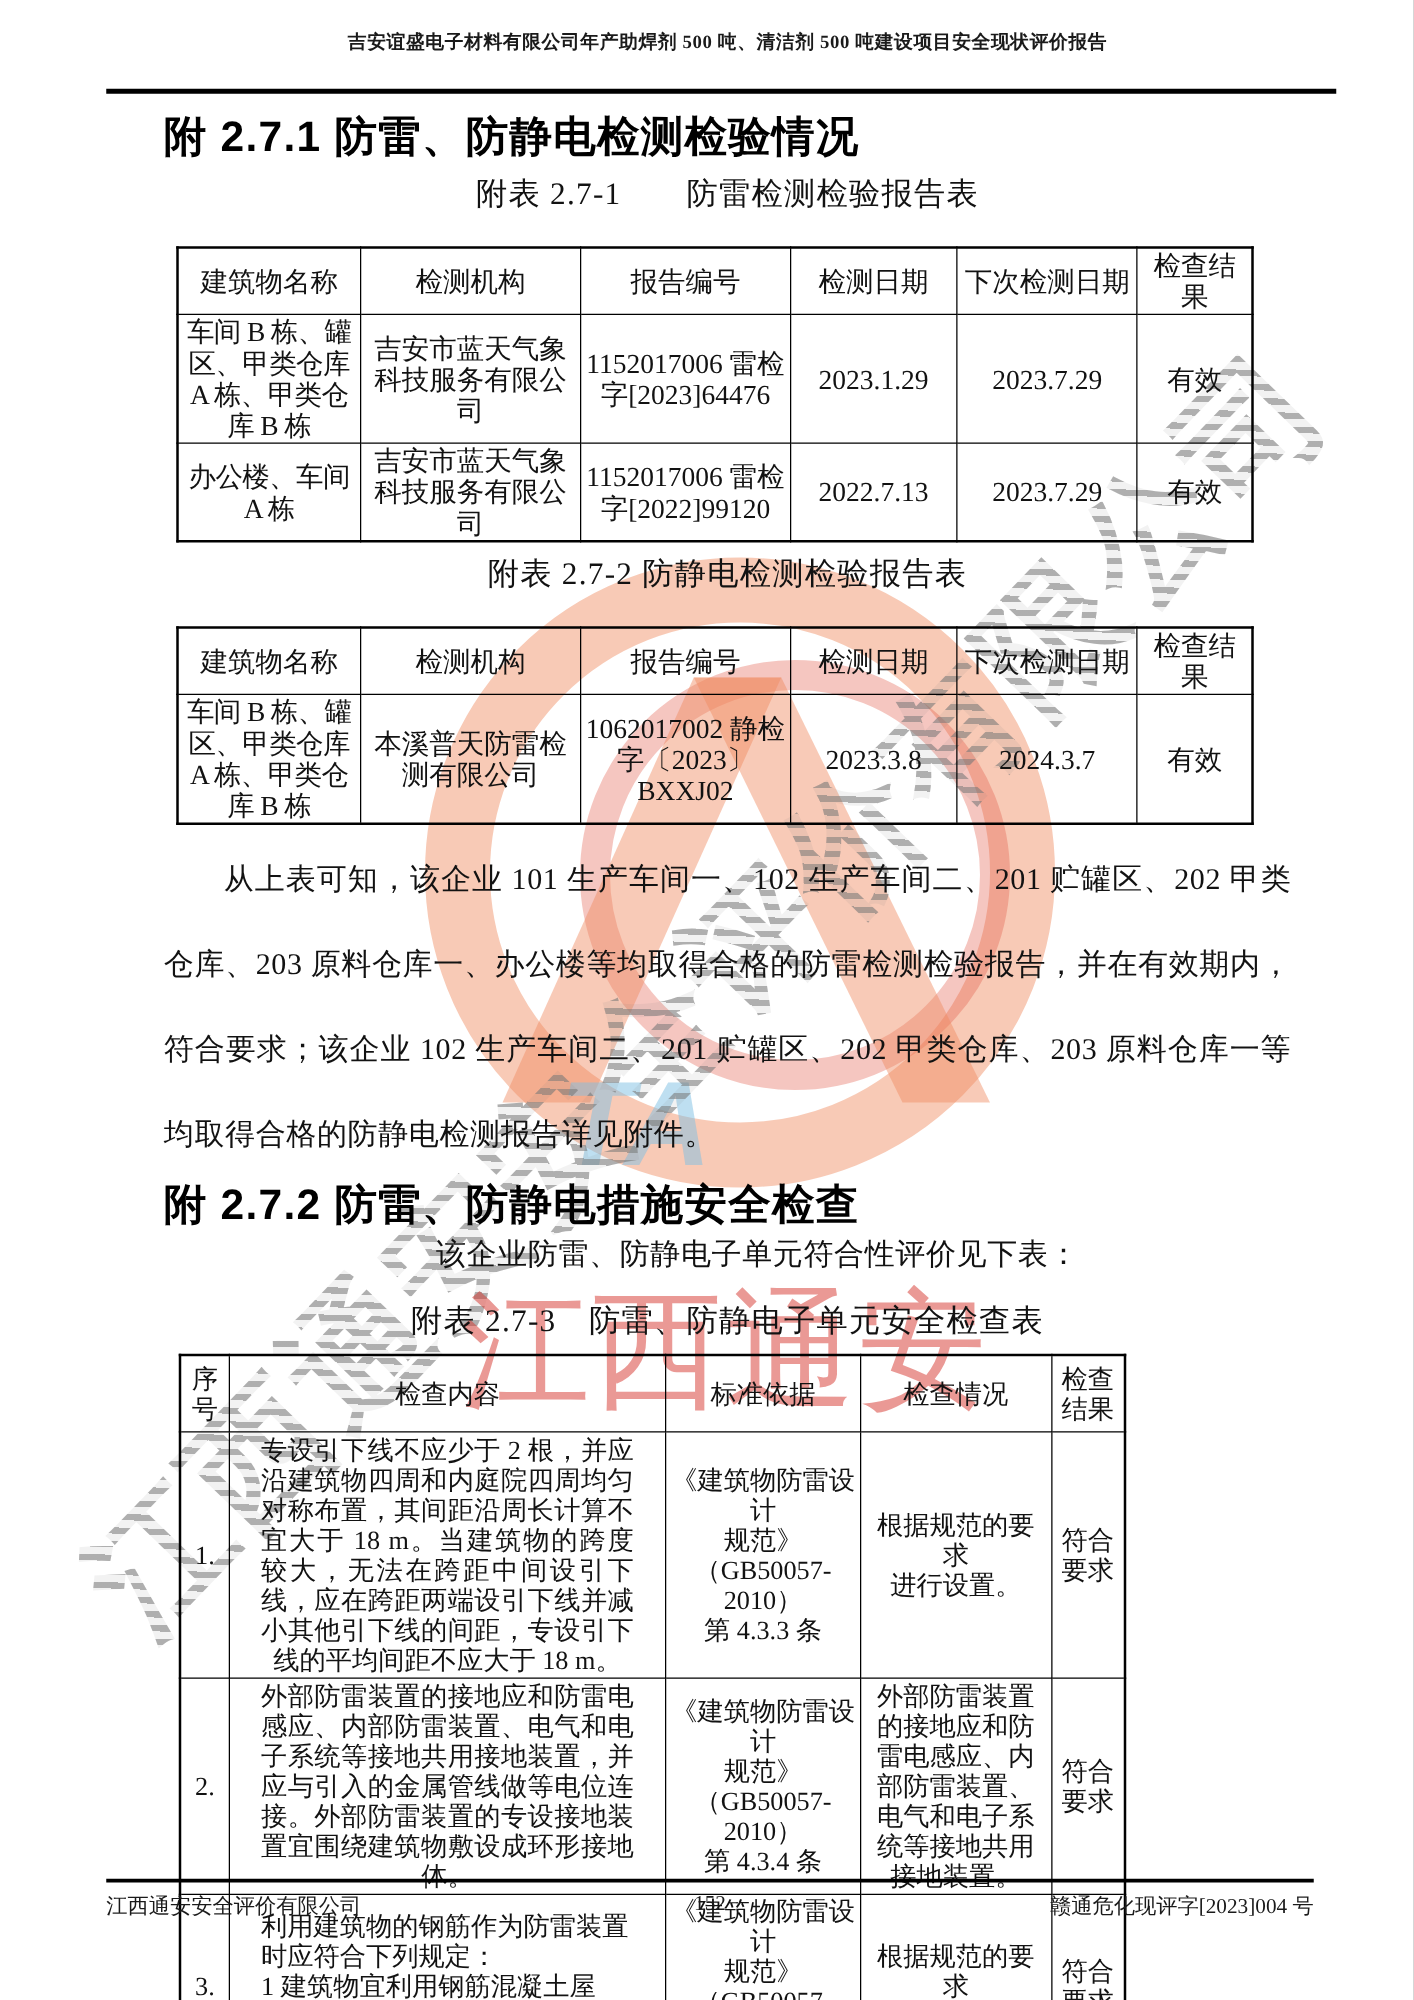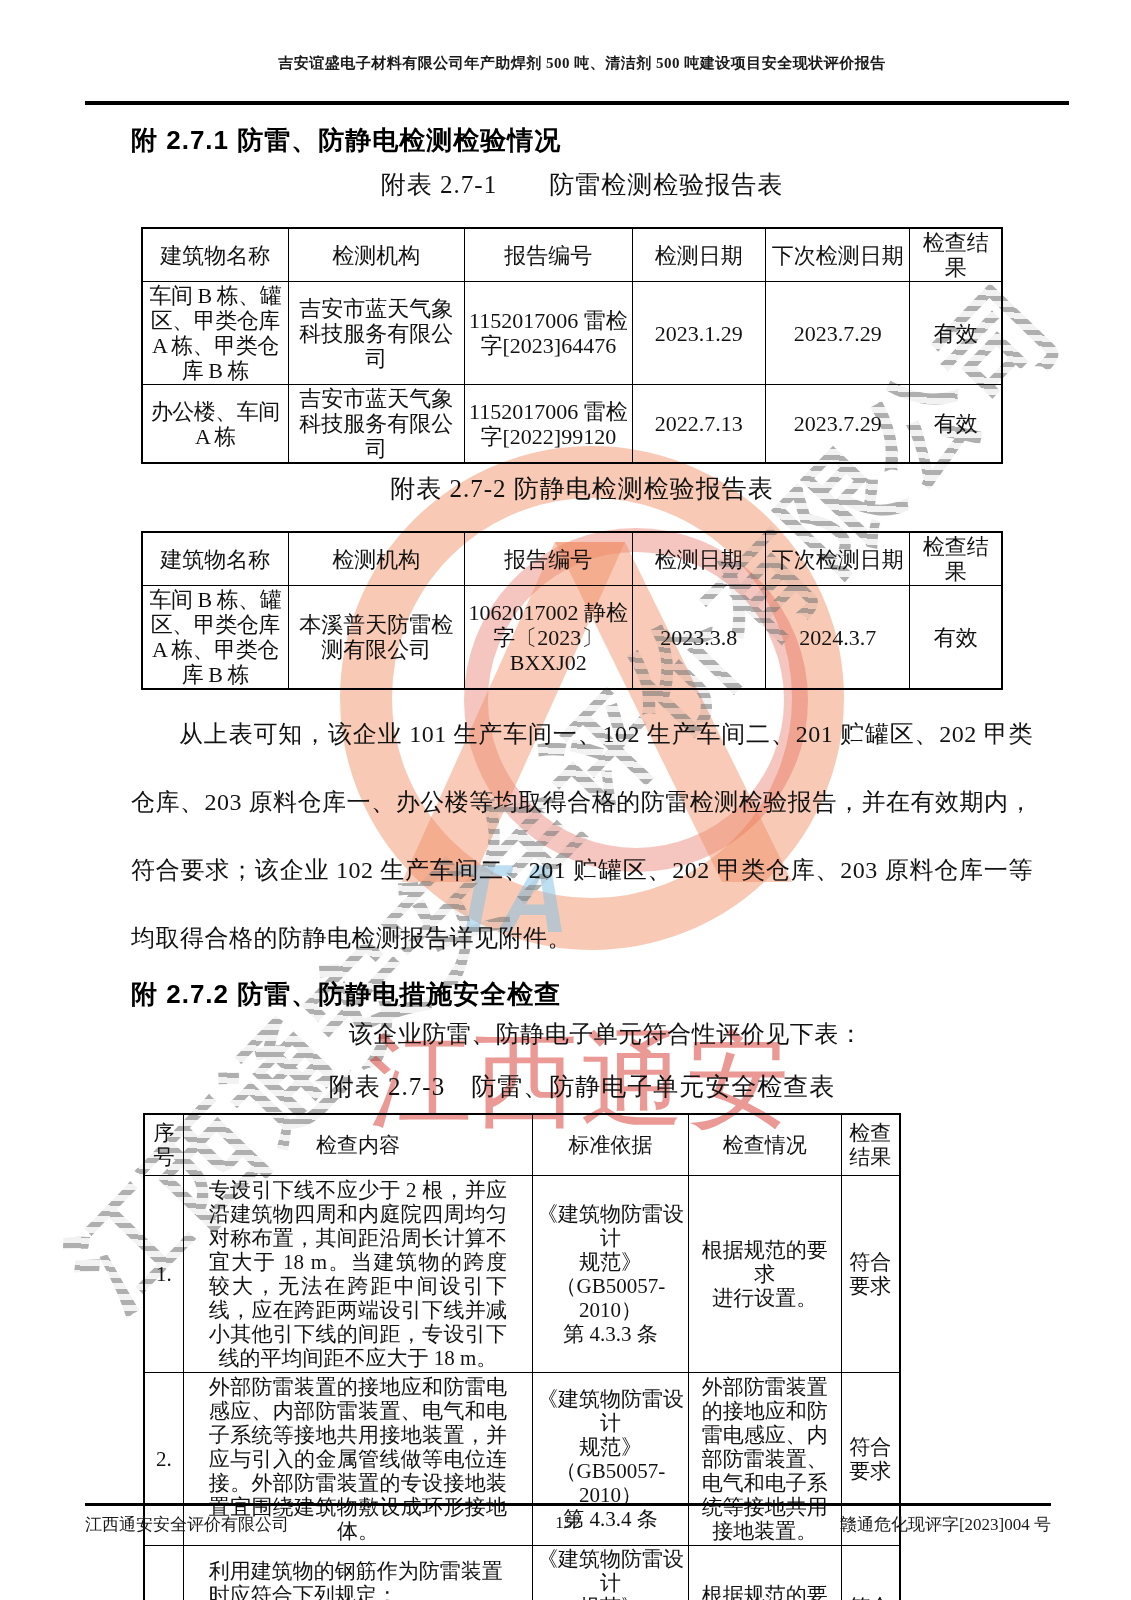--- a/index.html
+++ b/index.html
@@ -31,31 +31,31 @@
     font-size:104px; letter-spacing:2px; white-space:nowrap;
     color:rgba(213,52,43,0.50);
     text-align:center;
   }
   .wm-logo { position:absolute; left:330px; top:420px; }
 
   
   .content { position:relative; z-index:1; padding:0 98px 0 131px; }
 
   .doc-header {
-    margin:54px -46px 0 -46px; text-align:center;
+    margin:24px -46px 0 -46px; text-align:center;
     font-size:15px; font-weight:bold; letter-spacing:0.5px; color:#1a1a1a;
   }
   .header-rule { margin:28px -36px 0 -46px; border:0; border-top:4px solid #000; }
 
   .h1, .h2 {
     font-family:"Liberation Sans","DejaVu Sans",sans-serif; font-weight:bold; color:#000;
     letter-spacing:1px;
   }
   .h1 { margin:27px 0 0 0; font-size:27px; line-height:32px; }
-  .h2 { margin:20px 0 0 0; font-size:26px; line-height:31px; }
+  .h2 { margin:20px 0 0 0; font-size:34px; line-height:31px; }
 
   .tcap { margin:12px 0 0 0; text-align:center; font-size:25px; letter-spacing:1px; }
 
   table.rpt { border-collapse:collapse; table-layout:fixed; background:transparent; }
   table.rpt td { border:1.6px solid #000; text-align:center; vertical-align:middle; padding:1px 3px; }
   table.t12 { width:862px; margin:26px 0 0 10px; border:2.5px solid #000; font-size:22px; }
   table.t12 td { line-height:25px; }
   table.t12 tr.hdr td { height:30px; font-size:22px; }
   table.t12 td.c0 { letter-spacing:-0.5px; }
 

